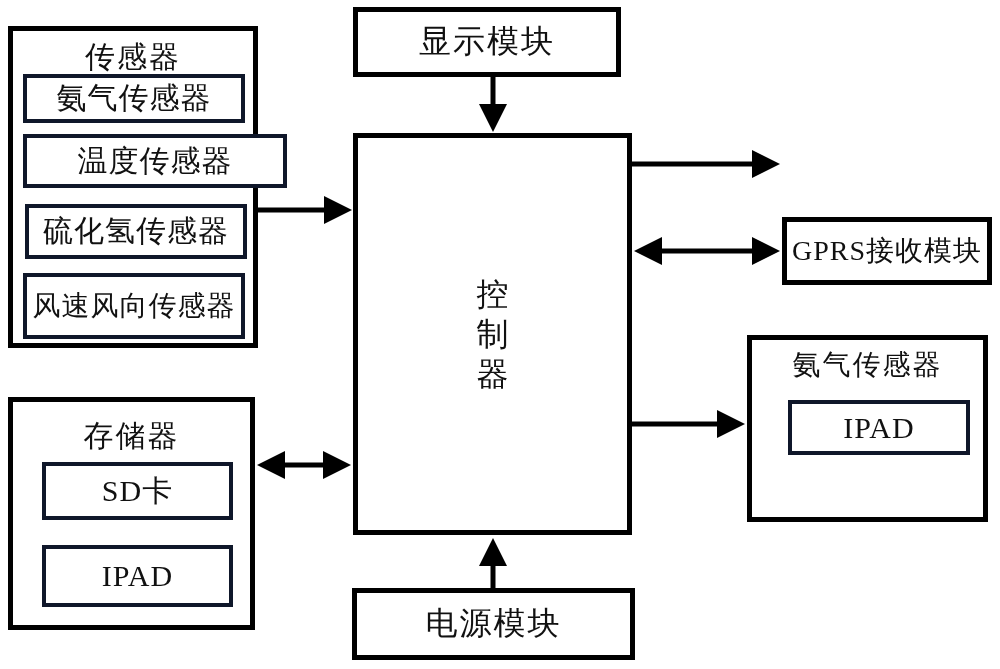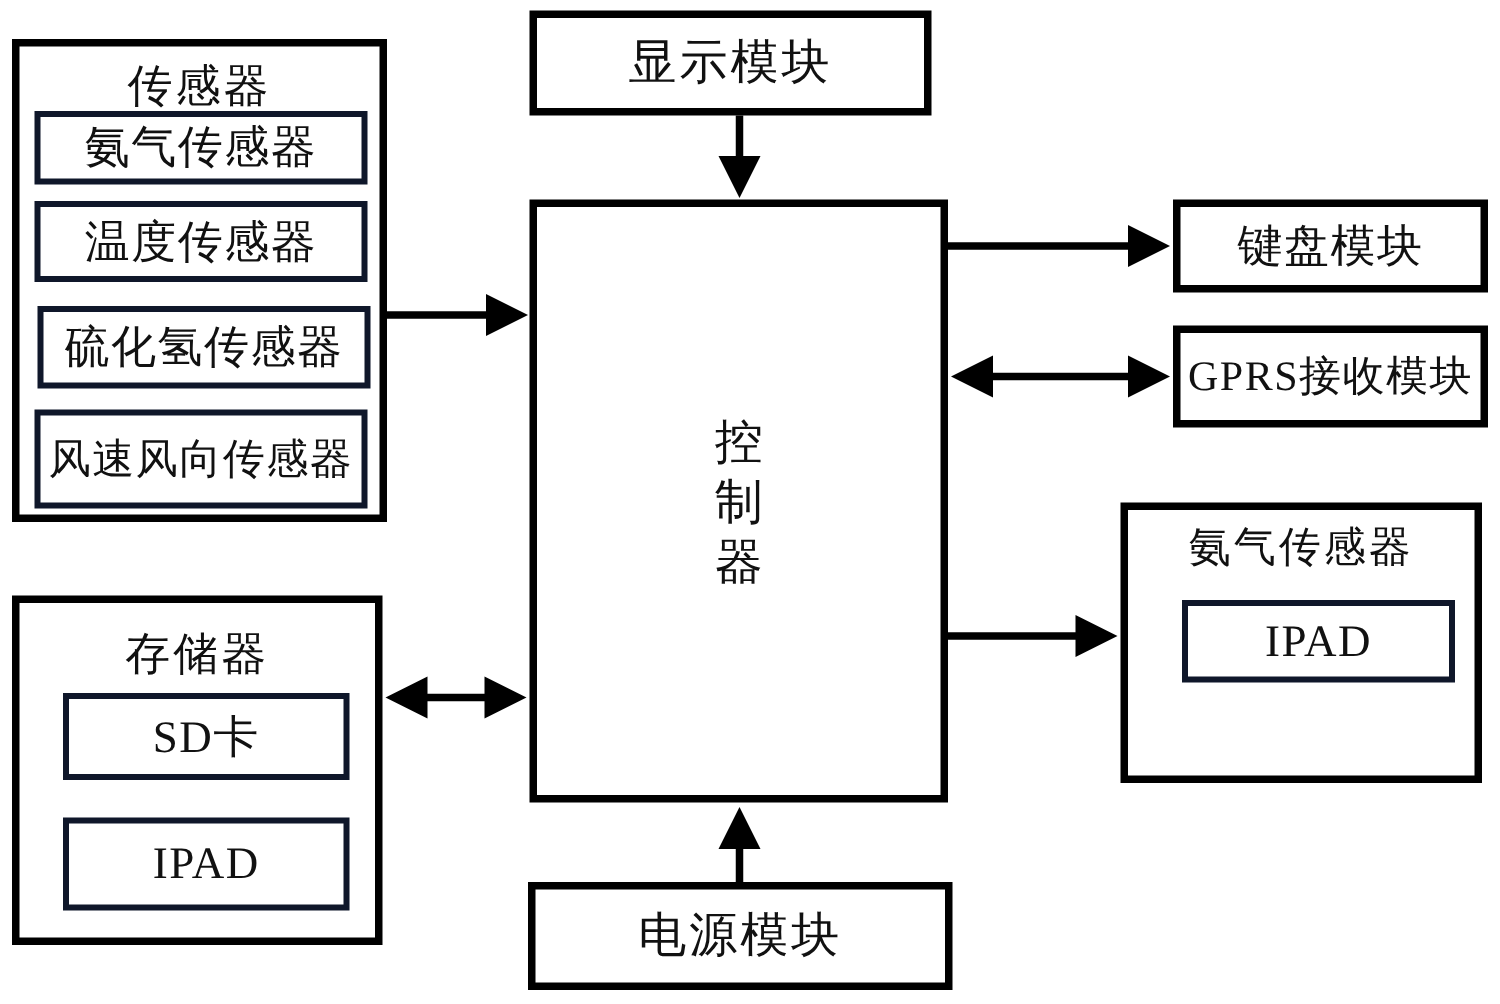--- a/index.html
+++ b/index.html
@@ -64,21 +64,21 @@
 </head>
 <body>
 
 <div id="canvas">
 
   <div class="box" style="left:8px; top:10px; width:250px; height:322px;margin-top:16px;">
     <div class="group-title" style="top:6px;">传感器</div>
     <div class="subbox" style="left:10px; top:43px; width:222px; height:49px;">
       <span class="label">氨气传感器</span>
     </div>
-    <div class="subbox" style="left:10px; top:103px; width:222px; height:54px;">
+    <div class="subbox" style="left:10px; top:103px; width:264px; height:54px;">
       <span class="label">温度传感器</span>
     </div>
     <div class="subbox" style="left:12px; top:173px; width:222px; height:55px;">
       <span class="label">硫化氢传感器</span>
     </div>
     <div class="subbox" style="left:10px; top:242px; width:222px; height:66px;">
       <span class="label-sm">风速风向传感器</span>
     </div>
   </div>
 
@@ -87,23 +87,20 @@
   </div>
 
   <div class="box" style="left:353px; top:133px; width:279px; height:402px;">
     <div class="vstack">
       <span>控</span>
       <span>制</span>
       <span>器</span>
     </div>
   </div>
 
-  <div class="box centered" style="left:782px; top:133px; width:210px; height:62px;">
-    <span class="label">键盘模块</span>
-  </div>
 
   <div class="box centered" style="left:782px; top:217px; width:210px; height:68px;">
     <span class="label-sm">GPRS接收模块</span>
   </div>
 
   <div class="box" style="left:747px; top:335px; width:241px; height:187px;">
     <div class="group-title" style="top:6px; font-size:28px;">氨气传感器</div>
     <div class="subbox" style="left:36px; top:44px; width:182px; height:55px;margin-top:16px;">
       <span class="label">IPAD</span>
     </div>

